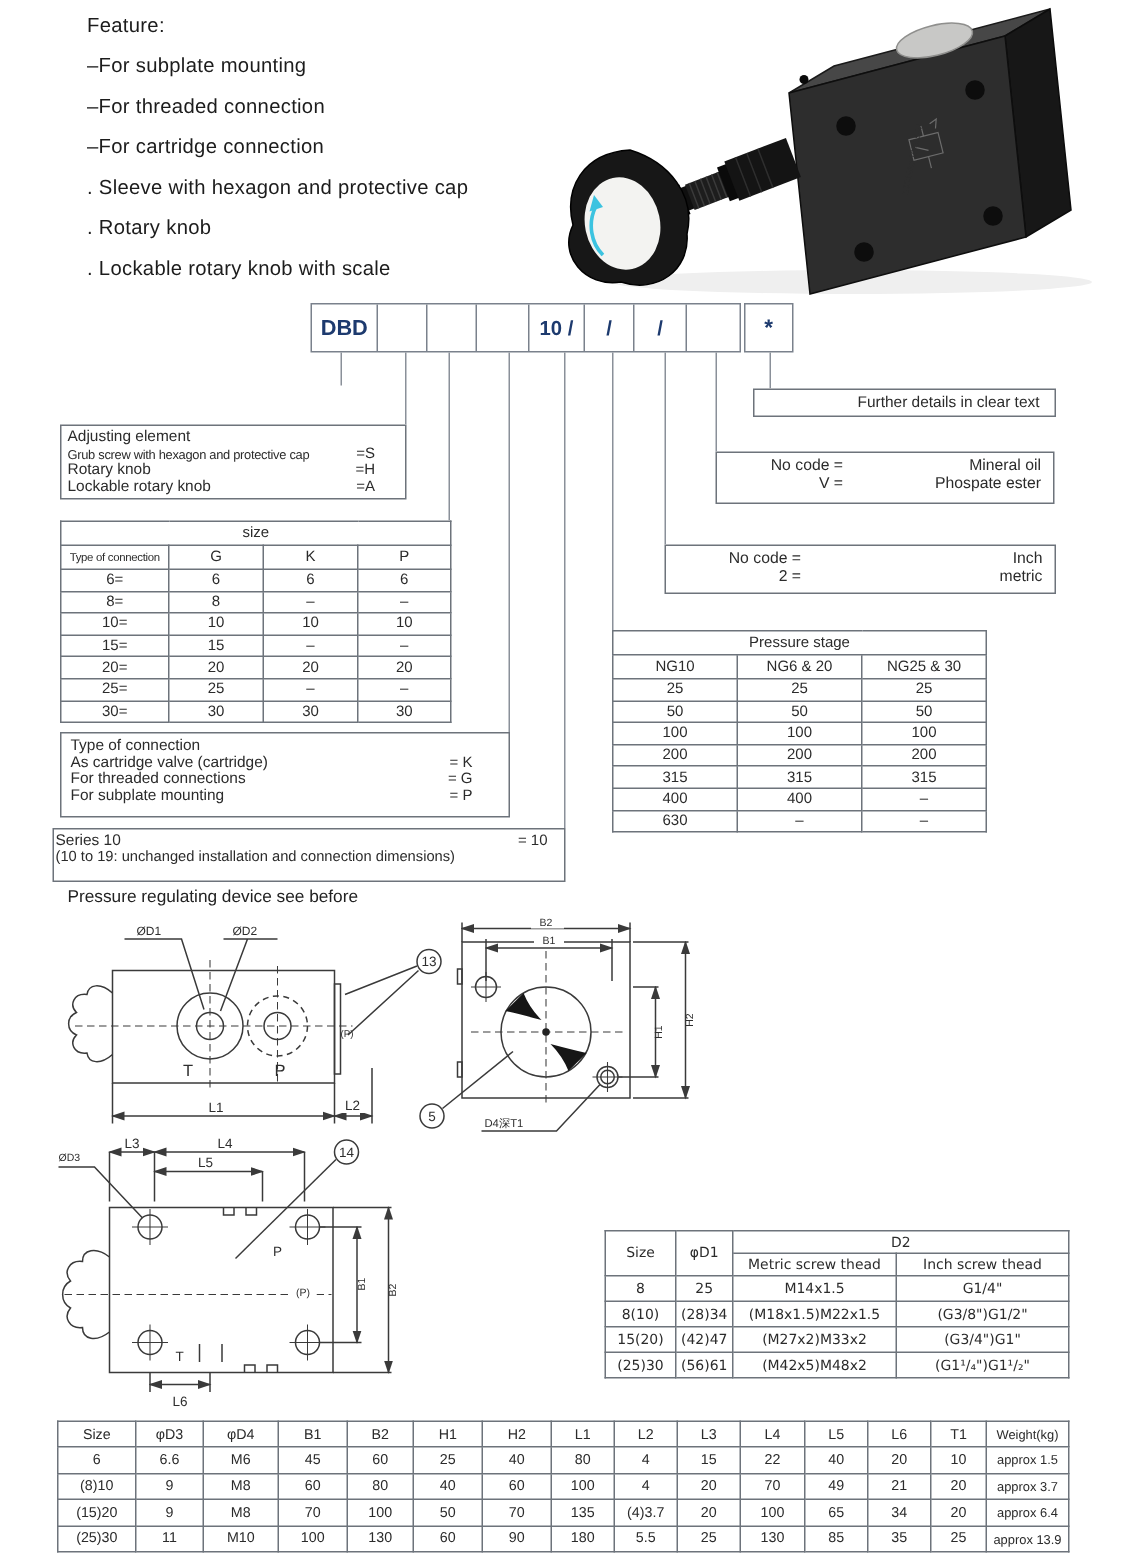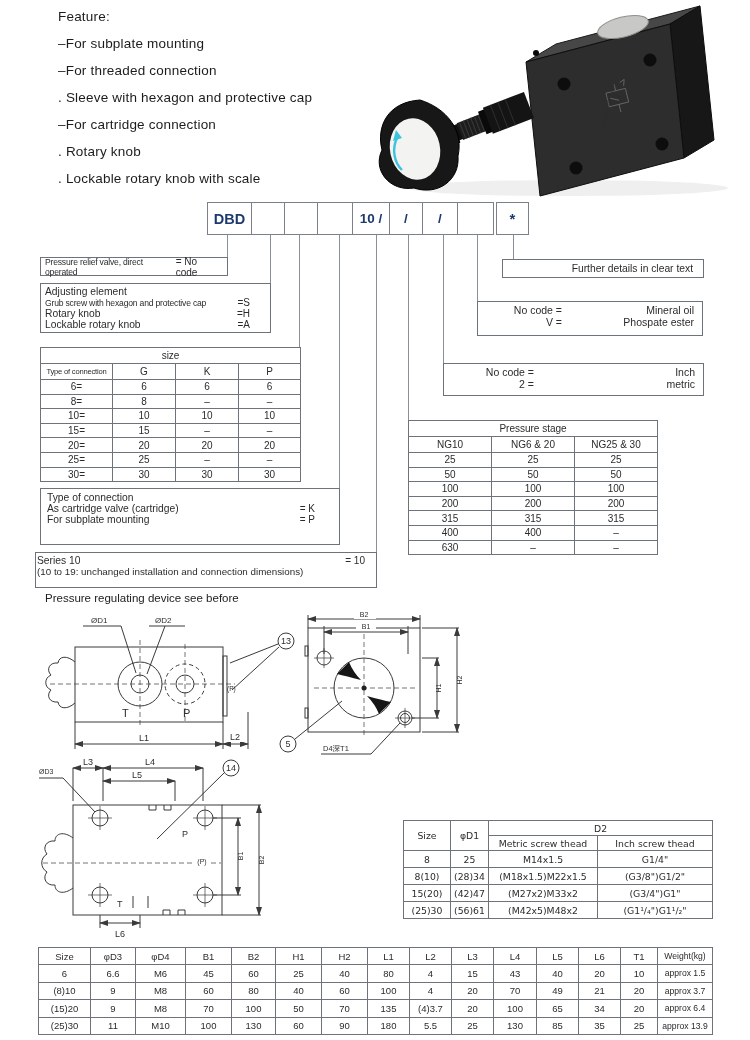--- a/index.html
+++ b/index.html
@@ -43,22 +43,22 @@
 </style>
 </head>
 <body>
 
 <div id="page">
 
   <div id="features" class="abs">
     <div>Feature:</div>
     <div>–For subplate mounting</div>
     <div>–For threaded connection</div>
+    <div>–For cartridge connection</div>
     <div>. Sleeve with hexagon and protective cap</div>
-    <div>–For cartridge connection</div>
     <div>. Rotary knob</div>
     <div>. Lockable rotary knob with scale</div>
   </div>
 
   <svg class="abs" style="left:368px;top:0px" width="380" height="200" viewBox="0 0 380 200">
     <ellipse cx="200" cy="188" rx="160" ry="8" fill="#efefef"></ellipse>
     <g>
       <polygon points="158,62 302,24 332,6 188,44" fill="#474747" stroke="#1a1a1a" stroke-width="1"></polygon>
       <polygon points="302,24 332,6 346,140 316,158" fill="#171717" stroke="#0c0c0c" stroke-width="1"></polygon>
       <polygon points="158,62 302,24 316,158 172,196" fill="#2d2d2d" stroke="#0e0e0e" stroke-width="1"></polygon>
@@ -111,24 +111,20 @@
   <div class="vl" style="left:227px;top:235px;height:22px"></div>
   <div class="vl" style="left:270px;top:235px;height:48px"></div>
   <div class="vl" style="left:299px;top:235px;height:112px"></div>
   <div class="vl" style="left:339px;top:235px;height:253px"></div>
   <div class="vl" style="left:376px;top:235px;height:317px"></div>
   <div class="vl" style="left:408px;top:235px;height:185px"></div>
   <div class="vl" style="left:443px;top:235px;height:128px"></div>
   <div class="vl" style="left:477px;top:235px;height:66px"></div>
   <div class="vl" style="left:513px;top:235px;height:24px"></div>
 
-  <div class="box row" style="left:40px;top:257px;width:188px;height:19px">
-    <span class="cond" style="padding-left:4px">Pressure relief valve, direct operated</span>
-    <span class="val" style="padding-right:6px;font-size:10px">= No code</span>
-  </div>
 
   <div class="box" style="left:40px;top:283px;width:231px;height:50px;padding:2px 4px">
     <div style="font-size:10.3px">Adjusting element</div>
     <div class="row">
       <span class="cond">Grub screw with hexagon and protective cap</span>
       <span class="val" style="padding-right:16px;font-size:10px">=S</span>
     </div>
     <div class="row">
       <span style="font-size:10.3px">Rotary knob</span>
       <span class="val" style="padding-right:16px;font-size:10px">=H</span>
@@ -201,20 +197,24 @@
           <td>30</td>
         </tr>
       </tbody>
   </table>
 
   <div class="box" style="left:40px;top:488px;width:300px;height:57px;padding:3px 6px">
     <div style="font-size:10.3px">Type of connection</div>
     <div class="row">
       <span style="font-size:10.3px">As cartridge valve (cartridge)</span>
       <span class="val" style="padding-right:18px;font-size:10px">= K</span>
+    </div>
+    <div class="row">
+      <span style="font-size:10.3px">For threaded connections</span>
+      <span class="val" style="padding-right:18px;font-size:10px">= G</span>
     </div>
     <div class="row">
       <span style="font-size:10.3px">For subplate mounting</span>
       <span class="val" style="padding-right:18px;font-size:10px">= P</span>
     </div>
   </div>
 
   <div class="box" style="left:35px;top:552px;width:342px;height:36px;padding:2px 1px">
     <div class="row">
       <span style="font-size:10.3px">Series 10</span>
@@ -530,21 +530,21 @@
           <td>6</td>
           <td>6.6</td>
           <td>M6</td>
           <td>45</td>
           <td>60</td>
           <td>25</td>
           <td>40</td>
           <td>80</td>
           <td>4</td>
           <td>15</td>
-          <td>43</td>
+          <td>22</td>
           <td>40</td>
           <td>20</td>
           <td>10</td>
           <td>approx 1.5</td>
         </tr>
         <tr>
           <td>(8)10</td>
           <td>9</td>
           <td>M8</td>
           <td>60</td>

